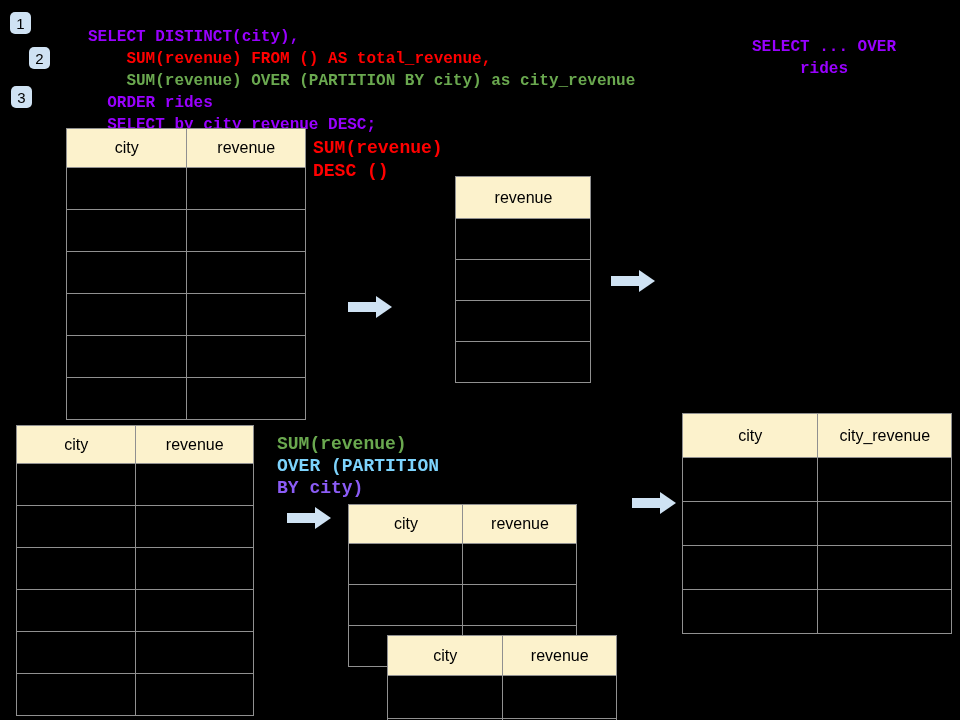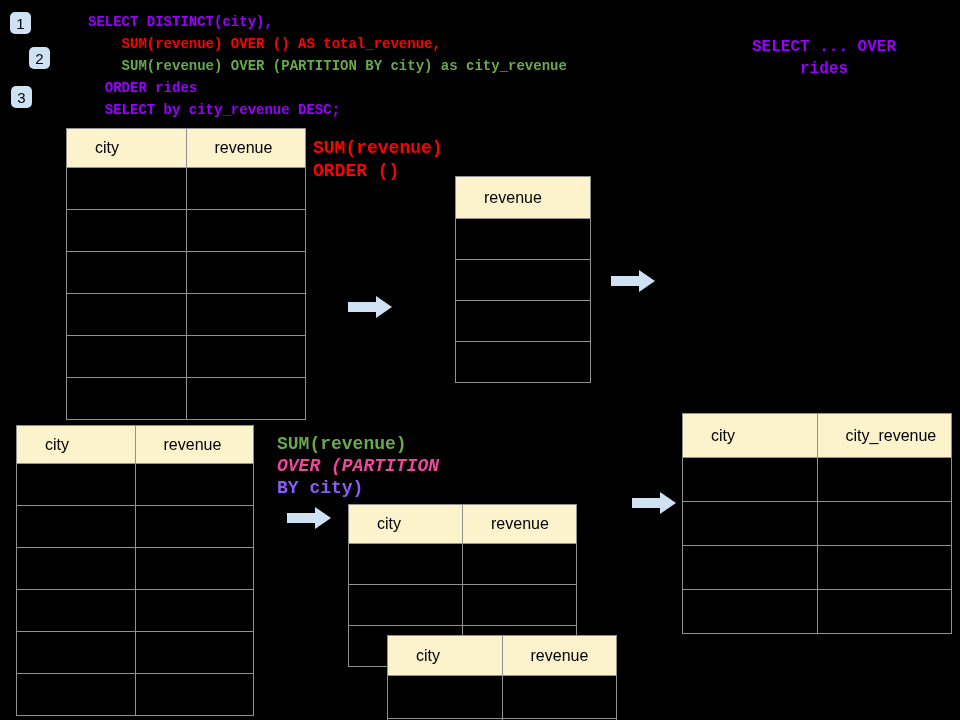--- a/index.html
+++ b/index.html
@@ -22,36 +22,36 @@
     color:var(--badge-text,#000);
     font-size:15px; line-height:1;
   }
   #badge-1 { left:10px; top:12px; }
   #badge-2 { left:29px; top:47px; }
   #badge-3 { left:11px; top:86px; }
 
   
   .code { position:absolute; font-family:"Liberation Mono","DejaVu Sans Mono",monospace; font-weight:bold; }
   .code div { white-space:pre; }
-  #sql-query   { left:88px;  top:11px;  font-size:14px; line-height:22px; }
+  #sql-query   { left:88px;  top:26px;  font-size:16px; line-height:22px; }
   #from-note   { left:752px; top:36px;  font-size:16px; line-height:22px; }
   #label-total { left:313px; top:137px; font-size:18px; line-height:23px; }
   #label-partition { left:277px; top:433px; font-size:18px; line-height:22px; }
 
   
   table.grid {
     position:absolute; border-collapse:collapse; table-layout:fixed;
     background:#000;
   }
   table.grid th, table.grid td { border:1px solid var(--table-border,#909090); }
   table.grid th {
     background:var(--header-fill,#fcf2cc);
     color:var(--header-text,#000);
-    font-size:16px; font-weight:400; text-align:left;
-    padding:0 0 0 28px; vertical-align:middle;
+    font-size:16px; font-weight:400; text-align:center;
+    padding:0 0 0 1px; vertical-align:middle;
   }
   table.grid td { padding:0; }
 
   #t-source-top    { left:66px;  top:128px; width:240px; z-index:1; }
   #t-source-top th { height:38px; }  #t-source-top td { height:41px; }
 
   #t-total-result    { left:455px; top:176px; width:136px; z-index:1; }
   #t-total-result th { height:41px; }  #t-total-result td { height:40px; }
 
   #t-source-bottom    { left:16px; top:425px; width:238px; z-index:1; }
@@ -90,39 +90,39 @@
     </div>
   <div class="badge" id="badge-2">
       <span>2</span>
     </div>
   <div class="badge" id="badge-3">
       <span>3</span>
     </div>
 
   <div class="code" id="sql-query">
     <div style="color: rgb(153, 0, 255);">SELECT DISTINCT(city),</div>
-    <div style="color: rgb(255, 0, 0);">    SUM(revenue) OVER () AS total_revenue,</div>
+    <div style="color: rgb(255, 0, 0);">    SUM(revenue) FROM () AS total_revenue,</div>
     <div style="color: rgb(106, 168, 79);">    SUM(revenue) OVER (PARTITION BY city) as city_revenue</div>
     <div style="color: rgb(153, 0, 255);">  ORDER rides</div>
     <div style="color: rgb(153, 0, 255);">  SELECT by city_revenue DESC;</div>
   </div>
 
   <div class="code" id="from-note">
     <div style="color: rgb(153, 0, 255);">SELECT ... OVER</div>
     <div style="color: rgb(153, 0, 255); text-align: center;">rides</div>
   </div>
 
   <div class="code" id="label-total">
     <div style="color: rgb(255, 0, 0);">SUM(revenue)</div>
-    <div style="color: rgb(255, 0, 0);">ORDER ()</div>
+    <div style="color: rgb(255, 0, 0);">DESC ()</div>
   </div>
 
   <div class="code" id="label-partition">
     <div style="color: rgb(106, 168, 79);">SUM(revenue)</div>
-    <div style="color: #ec4899; font-style: italic;">OVER (PARTITION</div>
+    <div style="color: #7dd3fc;">OVER (PARTITION</div>
     <div style="color: #8b5cf6;">BY city)</div>
   </div>
 
   <table class="grid" id="t-source-top">
       <thead>
         <tr>
           <th>city</th>
           <th>revenue</th>
         </tr>
       </thead>

